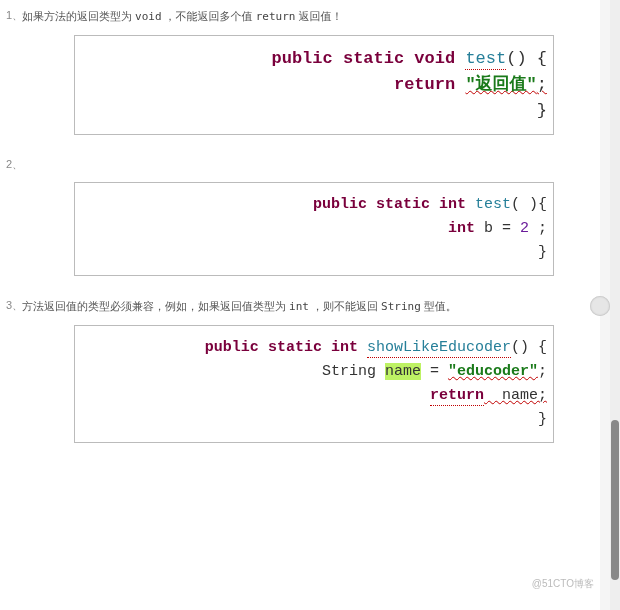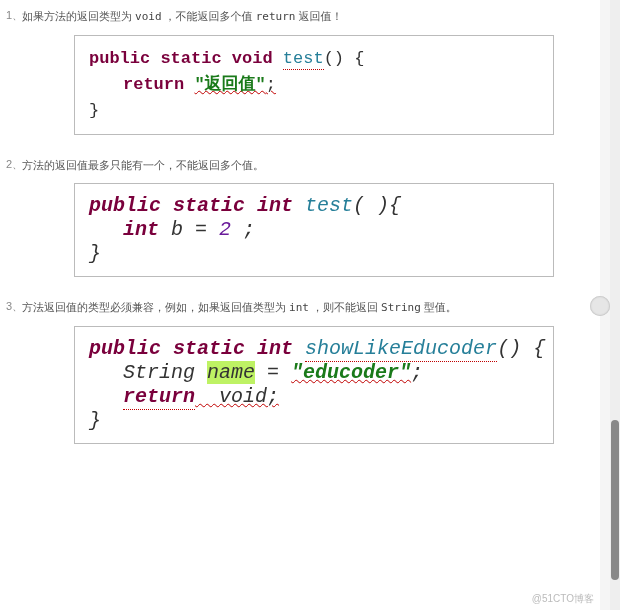--- a/index.html
+++ b/index.html
@@ -45,46 +45,46 @@
     width: 480px;
   }
   .code-box {
     border: 1px solid #bbb;
     background: #fff;
     padding: 10px 6px 10px 14px;
     font-family: "Courier New", Consolas, monospace;
     font-size: 17px;
     line-height: 26px;
     position: relative;
+    text-align: right;
   }
   .code-box.small {
-    font-size: 20px;
+    font-size: 15px;
     line-height: 24px;
-    font-style: italic;
   }
   .kw { color: #7a003c; font-weight: bold; }
   .fname { color: #267f99; }
   .underline-red {
     border-bottom: 1.5px dotted #c00000;
     padding-bottom: 1px;
   }
   .underline-red-wavy {
     text-decoration: underline wavy #c00000;
     text-decoration-thickness: 1px;
   }
   .str { color: #1a7a1a; font-weight: bold; }
   .num-lit { color: #6a1b9a; }
   .hl { background: #bef264; }
   .indent1 { padding-left: 34px; display:inline-block;}
   .code-line { white-space: pre; }
 
   .watermark {
     position: absolute;
     right: 6px;
-    bottom: 4px;
+    bottom: 19px;
     font-size: 10px;
     color: #bbb;
   }
   .side-bubble {
     position: absolute;
     right: -10px;
     top: 296px;
     width: 20px;
     height: 20px;
     background: #e6e6e6;
@@ -119,23 +119,20 @@
   <div class="code-container">
     <div class="code-box">
       <div class="code-line"><span class="kw">public</span> <span class="kw">static</span> <span class="kw">void</span> <span class="fname underline-red">test</span><span>() {</span></div>
       <div class="code-line"><span class="indent1"></span><span class="kw">return</span> <span class="str underline-red-wavy">"返回值"</span><span class="underline-red-wavy">;</span></div>
       <div class="code-line"><span>}</span></div>
     </div>
   </div>
 
   <div class="item">
     <span class="item-num">2、</span>
-    <span class="item-text">
-      <span>方法的返回值最多只能有一个，不能返回多个值。</span>
-    </span>
   </div>
 
   <div class="code-container">
     <div class="code-box small">
       <div class="code-line"><span class="kw">public</span> <span class="kw">static</span> <span class="kw">int</span> <span class="fname">test</span><span>( ){</span></div>
       <div class="code-line"><span class="indent1"></span><span class="kw">int</span><span> b = </span><span class="num-lit">2</span><span> ;</span></div>
       <div class="code-line"><span>}</span></div>
     </div>
   </div>
 
@@ -143,21 +140,21 @@
     <span class="item-num">3、</span>
     <span class="item-text">
       <span>方法返回值的类型必须兼容，例如，如果返回值类型为 </span><code>int</code><span> ，则不能返回 </span><code>String</code><span> 型值。</span>
     </span>
   </div>
 
   <div class="code-container">
     <div class="code-box small">
       <div class="code-line"><span class="kw">public</span> <span class="kw">static</span> <span class="kw">int</span> <span class="fname underline-red">showLikeEducoder</span><span>() {</span></div>
       <div class="code-line"><span class="indent1"></span><span>String </span><span class="hl">name</span><span> = </span><span class="str underline-red-wavy">"educoder"</span><span>;</span></div>
-      <div class="code-line"><span class="indent1"></span><span class="kw underline-red">return</span><span class="underline-red-wavy">  void;</span></div>
+      <div class="code-line"><span class="indent1"></span><span class="kw underline-red">return</span><span class="underline-red-wavy">  name;</span></div>
       <div class="code-line"><span>}</span></div>
     </div>
   </div>
 
   <div class="watermark">@51CTO博客</div>
   <div class="side-bubble"></div>
 </div>
 
 <div class="scrollbar">
   <div class="scrollbar-thumb"></div>

